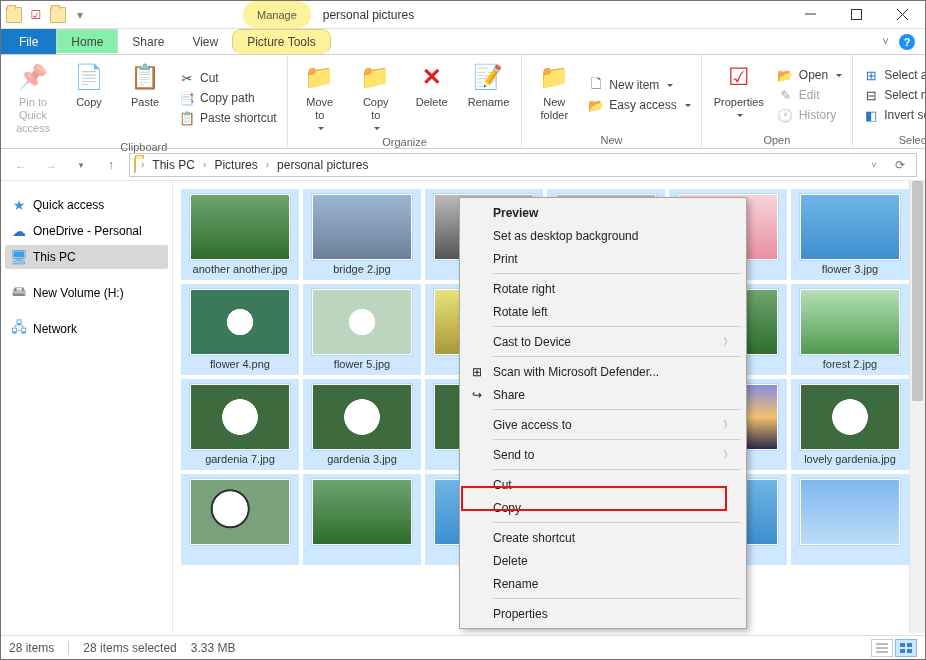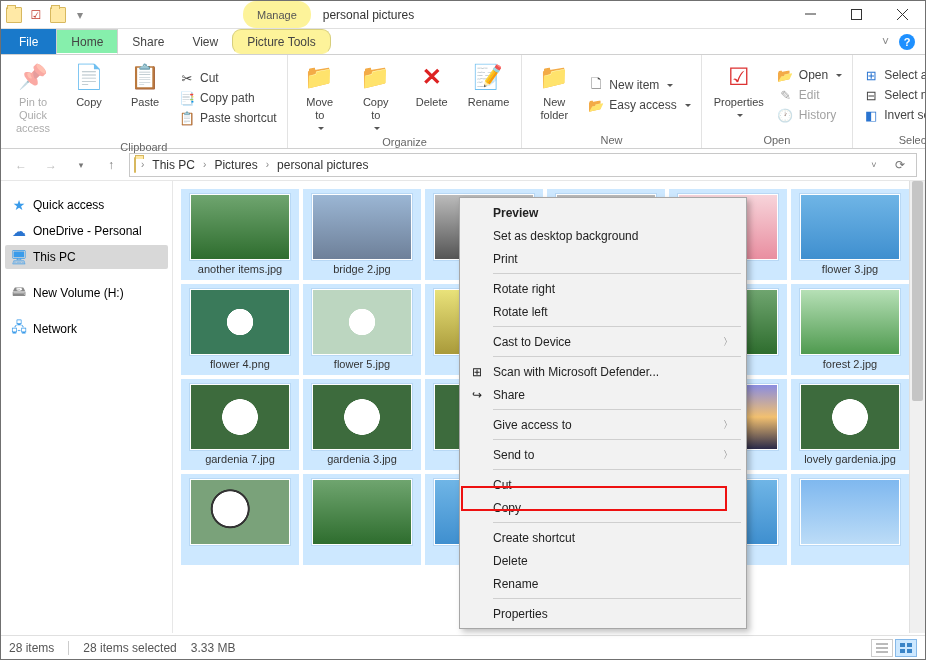--- a/index.html
+++ b/index.html
@@ -315,21 +315,21 @@
       <div class="spacer"></div>
       <div class="tnode">
         <span class="tic" style="color:#3a9bea">🖧</span>
         <span>Network</span>
       </div>
     </div>
   <div class="content">
     <div class="grid" id="gridhost">
         <div class="item">
           <div class="thumb forest"></div>
-          <div class="fname">another items.jpg</div>
+          <div class="fname">another another.jpg</div>
         </div>
         <div class="item">
           <div class="thumb bridge"></div>
           <div class="fname">bridge 2.jpg</div>
         </div>
         <div class="item">
           <div class="thumb bw"></div>
           <div class="fname"></div>
         </div>
         <div class="item">

